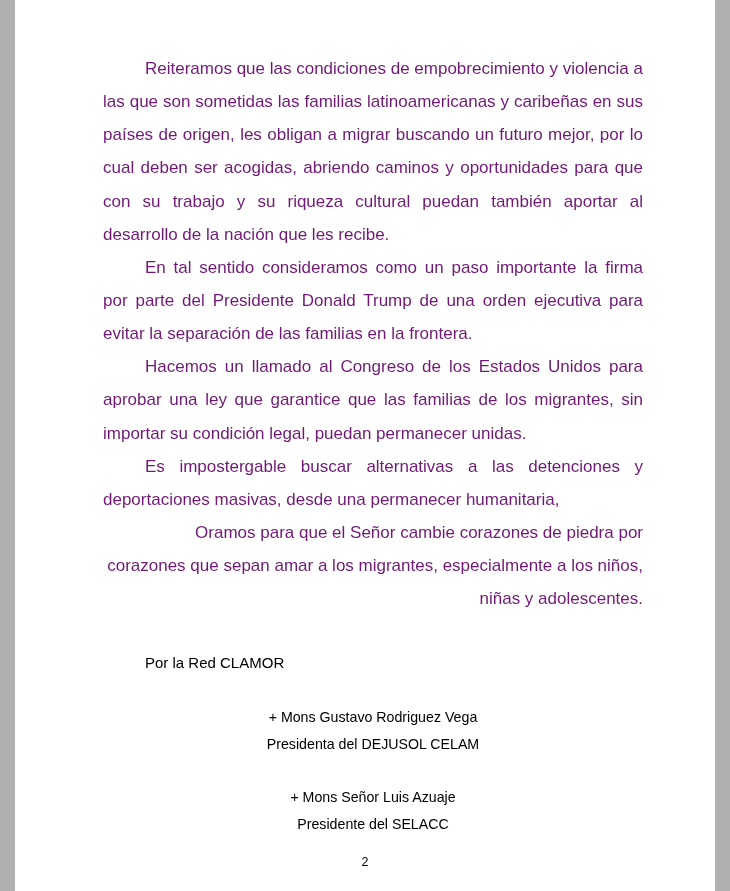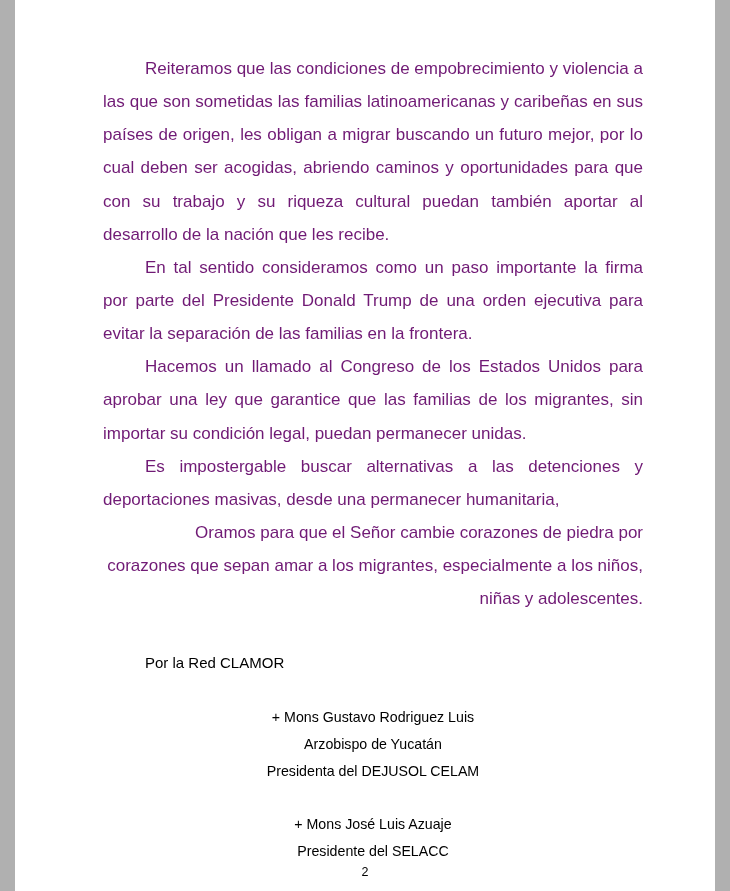--- a/index.html
+++ b/index.html
@@ -84,27 +84,26 @@
     <p>En tal sentido consideramos como un paso importante la firma por parte del Presidente Donald Trump de una orden ejecutiva para evitar la separación de las familias en la frontera.</p>
     <p>Hacemos un llamado al Congreso de los Estados Unidos para aprobar una ley que garantice que las familias de los migrantes, sin importar su condición legal, puedan permanecer unidas.</p>
     <p>Es impostergable buscar alternativas a las detenciones y deportaciones masivas, desde una permanecer humanitaria,</p>
     <p>Oramos para que el Señor cambie corazones de piedra por corazones que sepan amar a los migrantes, especialmente a los niños, niñas y adolescentes.</p>
   </div>
 
   <div class="signature-block">
     <div class="sig-left">Por la Red CLAMOR</div>
 
     <div class="sig-group">
-      <span class="line">+ Mons Gustavo Rodriguez Luis</span>
-      <span class="line">Arzobispo de Yucatán</span>
+      <span class="line">+ Mons Gustavo Rodriguez Vega</span>
       <span class="line">Presidenta del DEJUSOL CELAM</span>
     </div>
 
     <div class="sig-group">
-      <span class="line">+ Mons José Luis Azuaje</span>
+      <span class="line">+ Mons Señor Luis Azuaje</span>
       <span class="line">Presidente del SELACC</span>
     </div>
 
     <div class="sig-group">
     </div>
   </div>
 
   <div class="page-number">2</div>
 </div>
 

